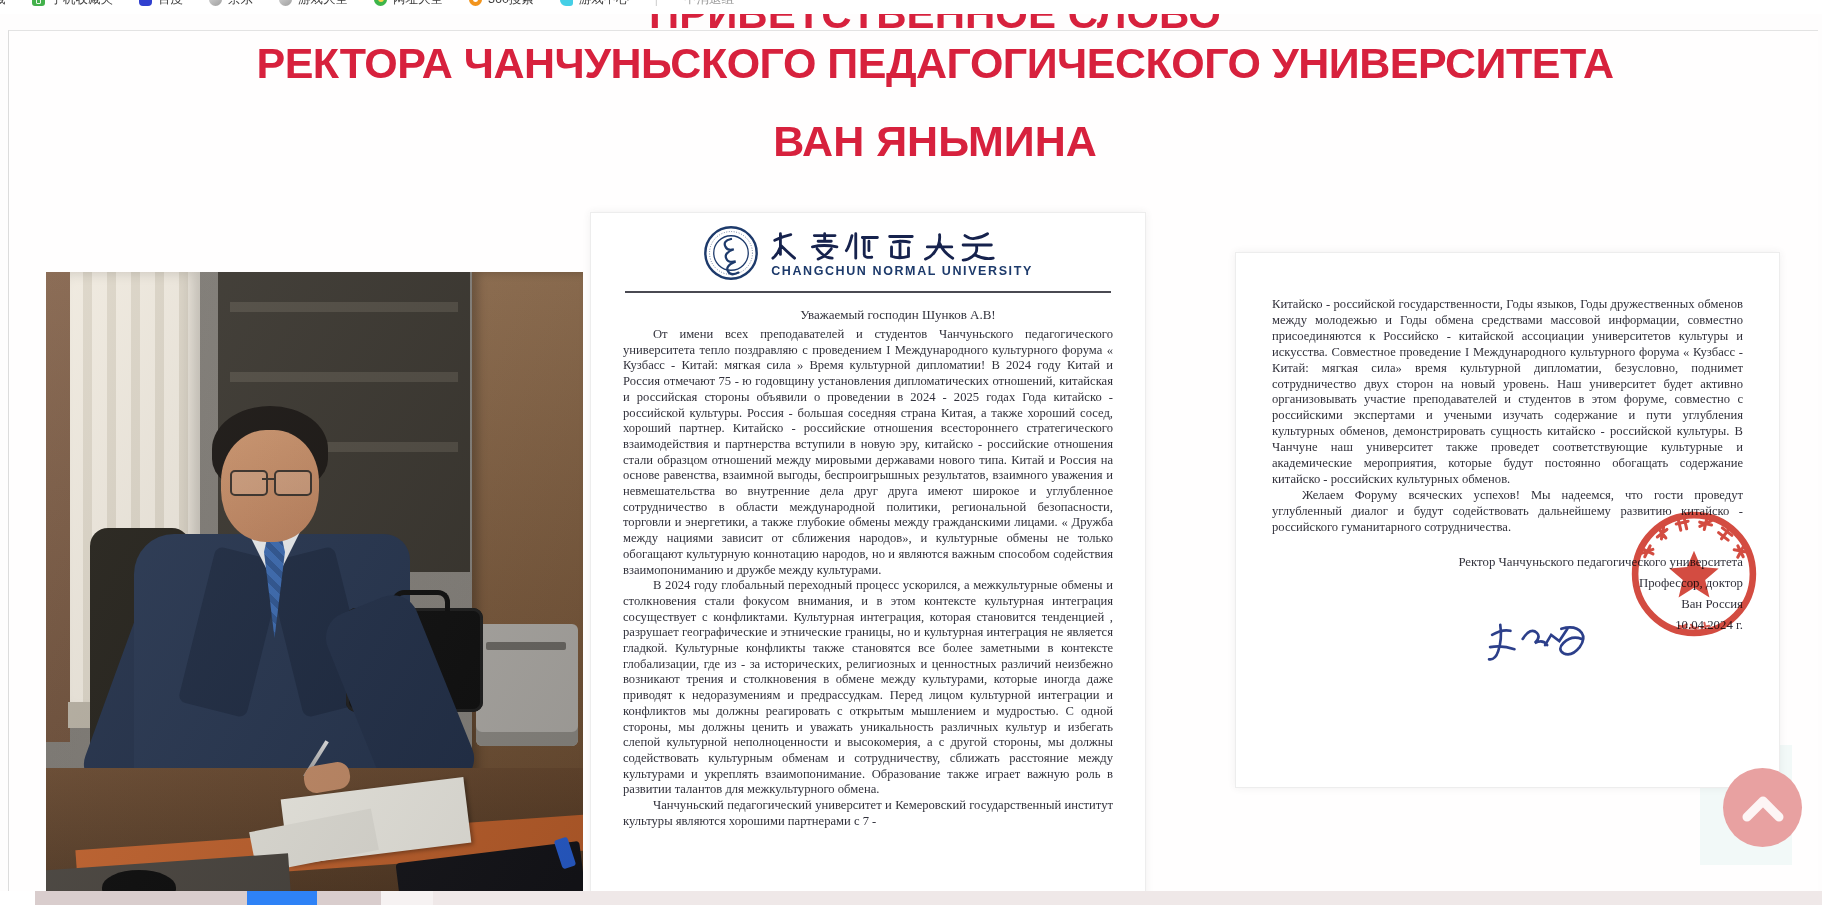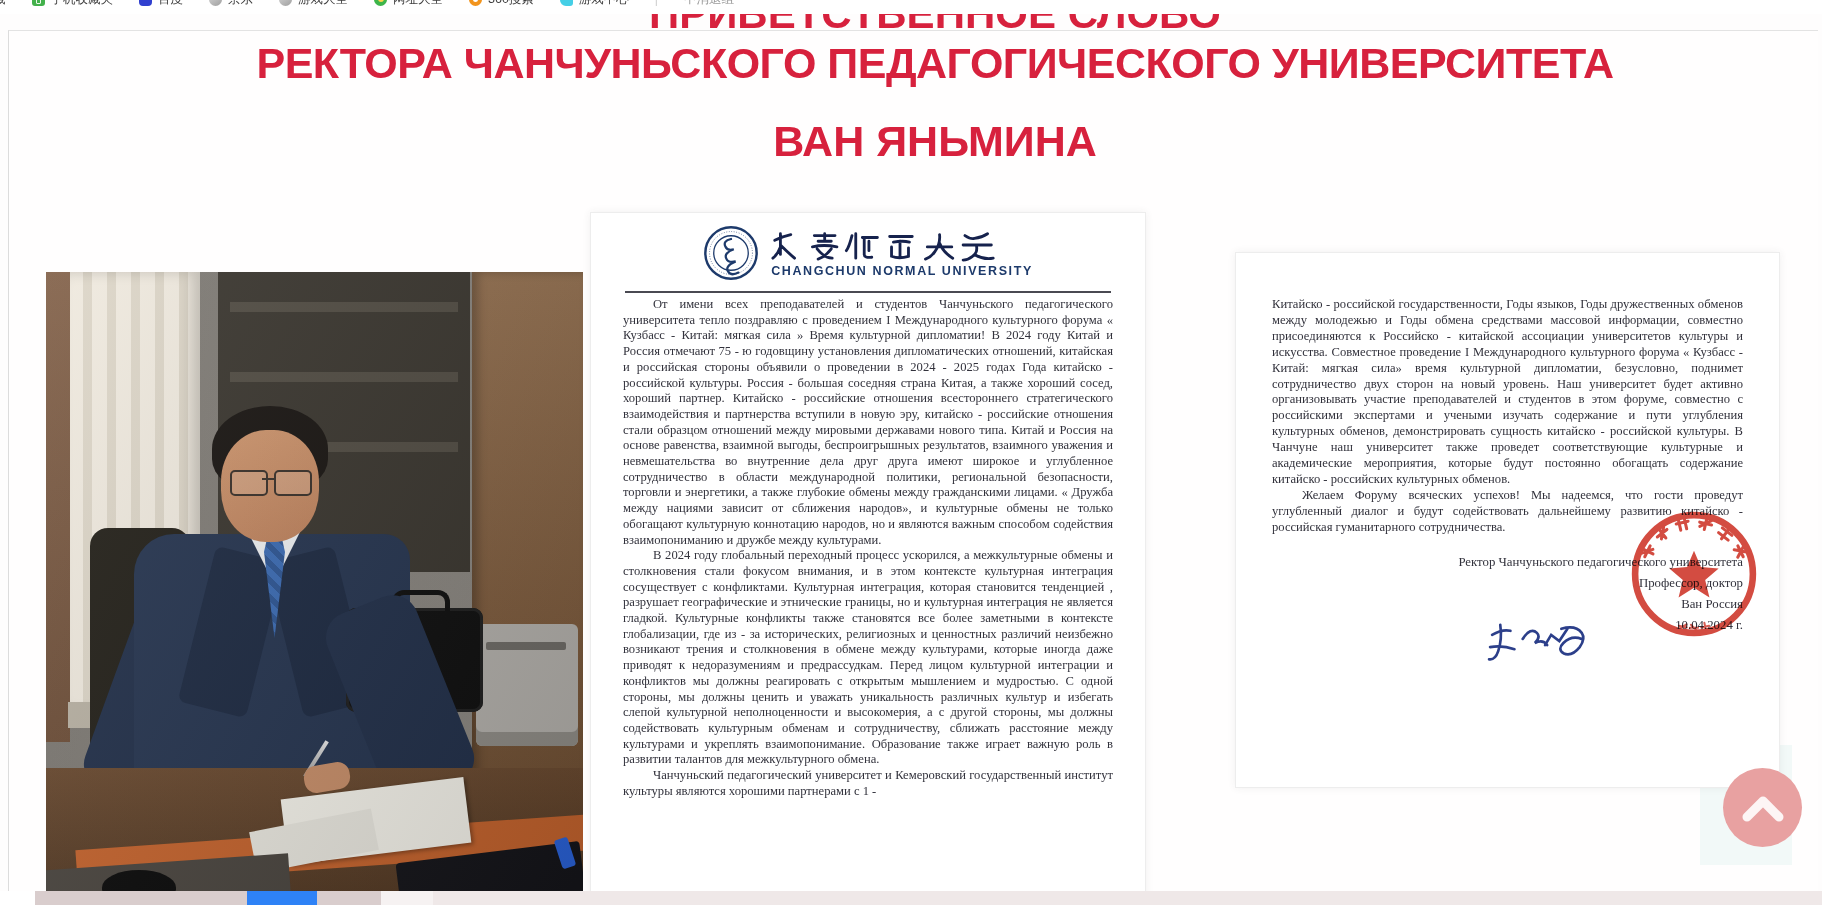--- a/index.html
+++ b/index.html
@@ -203,31 +203,32 @@
             <path d="M86,8 q-3,12 -6,16 M90,6 v26 M97,10 h16 M99,10 v18 q0,4 8,3 M104,14 v10"></path>
             <path d="M126,9 h24 M130,15 q10,-2 17,0 M128,20 v10 q8,3 18,0 v-9 M137,14 v16"></path>
             <path d="M166,20 h26 M179,7 q1,10 -5,18 q-4,6 -10,8 M179,16 q4,10 14,16"></path>
             <path d="M206,8 q6,4 10,3 q8,-1 14,-5 M204,18 h30 M218,18 q2,8 -4,12 q-5,4 -10,4 M216,28 q10,6 20,4"></path>
           </g>
         </svg>
         <div class="logo-en">CHANGCHUN NORMAL UNIVERSITY</div>
       </div>
     </div>
     <hr class="logo-hr">
+    <div class="greeting">Уважаемый господин Шунков А.В!</div>
     <div class="body-txt">
       <p>От имени всех преподавателей и студентов Чанчуньского педагогического университета тепло поздравляю с проведением I Международного культурного форума « Кузбасс - Китай:  мягкая  сила » Время  культурной дипломатии! В 2024 году Китай и Россия отмечают 75 - ю годовщину установления дипломатических отношений, китайская и российская стороны объявили о проведении в 2024 - 2025 годах Года китайско - российской культуры. Россия - большая соседняя страна Китая, а также хороший сосед, хороший партнер. Китайско - российские отношения всестороннего стратегического взаимодействия и партнерства вступили в новую эру, китайско - российские отношения стали образцом отношений между мировыми державами нового типа. Китай и Россия на основе равенства, взаимной выгоды, беспроигрышных результатов, взаимного уважения и невмешательства во внутренние дела друг друга имеют широкое и углубленное сотрудничество в области международной политики, региональной безопасности, торговли и энергетики, а также глубокие обмены между гражданскими лицами. « Дружба между нациями зависит от сближения народов», и культурные обмены не только обогащают культурную коннотацию народов, но и являются важным способом содействия взаимопониманию и дружбе между культурами.</p>
       <p>В 2024 году глобальный переходный процесс ускорился, а межкультурные обмены и столкновения стали фокусом  внимания, и в этом контексте культурная интеграция сосуществует с конфликтами. Культурная интеграция, которая становится тенденцией , разрушает географические и этнические границы, но и культурная интеграция не является гладкой. Культурные конфликты также становятся все более заметными в контексте глобализации, где из - за исторических, религиозных и ценностных различий неизбежно возникают трения и столкновения в обмене между культурами, которые иногда даже приводят к недоразумениям и предрассудкам. Перед лицом культурной интеграции и конфликтов мы должны реагировать с открытым мышлением и мудростью. С одной стороны, мы должны ценить и уважать уникальность различных культур и избегать слепой культурной неполноценности и высокомерия, а с другой стороны, мы должны содействовать культурным обменам и сотрудничеству, сближать расстояние между культурами и укреплять взаимопонимание. Образование также играет важную роль в развитии талантов для межкультурного обмена.</p>
-      <p>Чанчуньский  педагогический  университет  и  Кемеровский государственный  институт  культуры  являются  хорошими  партнерами  с  1 -</p>
+      <p>Чанчуньский  педагогический  университет  и  Кемеровский государственный  институт  культуры  являются  хорошими  партнерами  с  7 -</p>
     </div>
   </div>
 
   <div class="paper pg2">
     <div class="body-txt">
       <p class="noindent">Китайско - российской государственности, Годы языков, Годы дружественных обменов между молодежью и Годы обмена средствами массовой информации, совместно присоединяются к Российско - китайской ассоциации университетов культуры и искусства. Совместное проведение I Международного культурного форума « Кузбасс - Китай: мягкая сила» время культурной дипломатии, безусловно, поднимет сотрудничество двух сторон на новый уровень. Наш университет будет активно организовывать участие преподавателей и студентов в этом форуме, совместно с российскими экспертами и учеными изучать содержание и пути углубления культурных обменов, демонстрировать сущность китайско - российской культуры. В Чанчуне наш университет также проведет соответствующие культурные и академические мероприятия, которые будут постоянно обогащать содержание китайско - российских культурных обменов.</p>
-      <p>Желаем Форуму всяческих успехов! Мы надеемся, что гости проведут углубленный диалог и будут содействовать дальнейшему развитию китайско - российская гуманитарного сотрудничества.</p>
+      <p>Желаем Форуму всяческих успехов! Мы надеемся, что гости проведут углубленный диалог и будут содействовать дальнейшему развитию китайско - российского гуманитарного сотрудничества.</p>
     </div>
     <div class="sig-block">
       <div>Ректор Чанчуньского педагогического университета</div>
       <div>Профессор, доктор</div>
       <div>Ван Россия</div>
       <div>10.04.2024  г.</div>
     </div>
   </div>
 
   <svg class="signature" viewBox="0 0 110 48">

